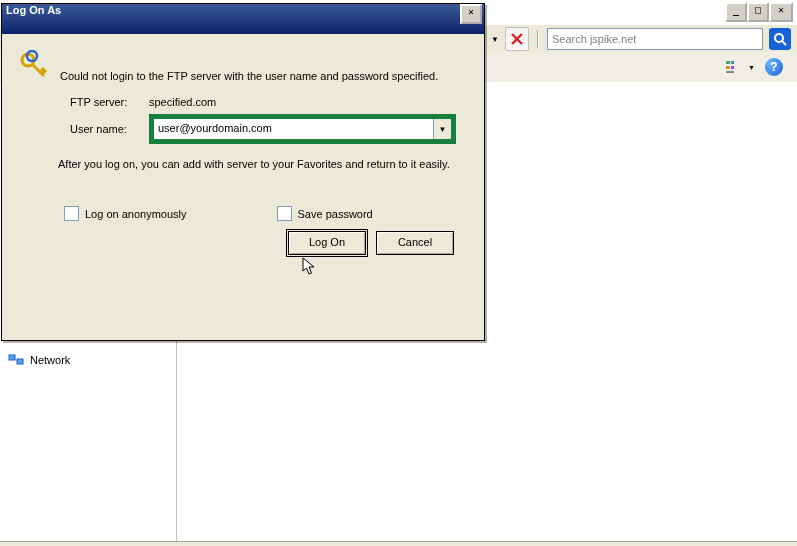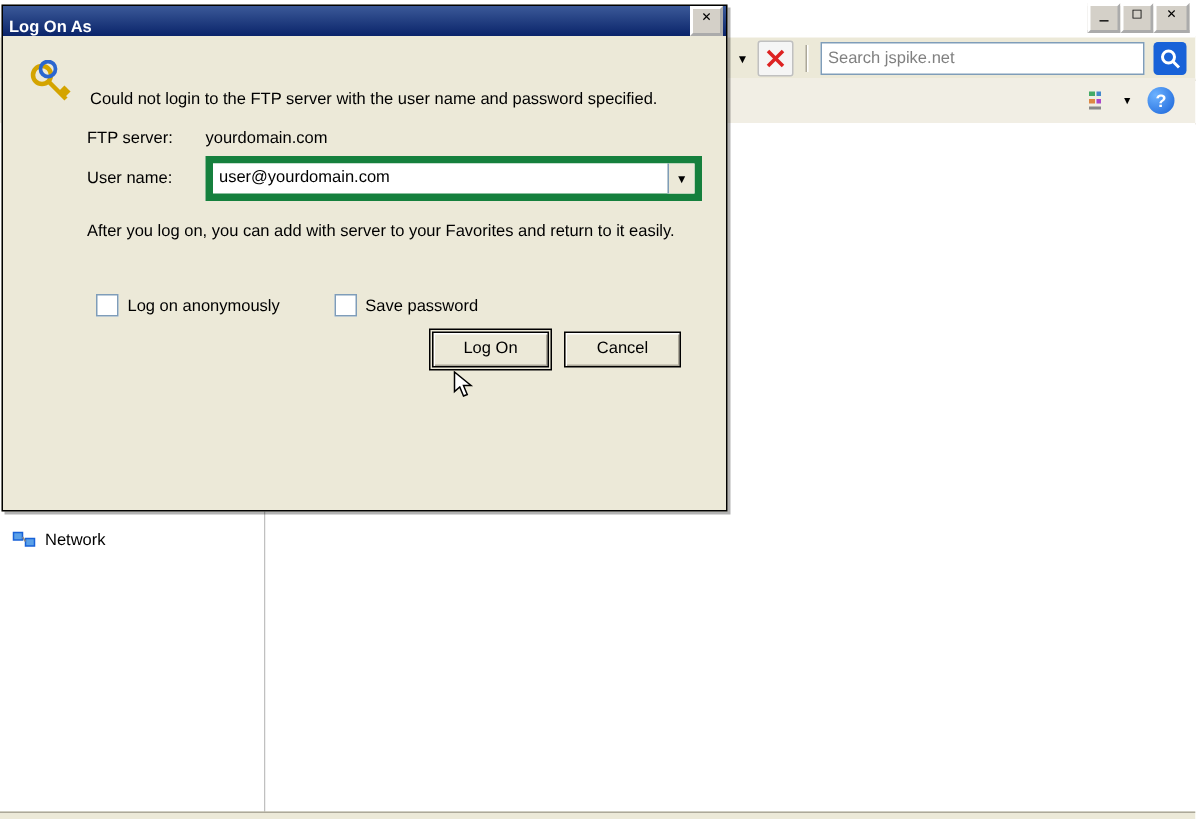--- a/index.html
+++ b/index.html
@@ -24,38 +24,38 @@
 .view-btn .dd{font-size:7px;color:#000}
 .help-circle{width:18px;height:18px;border-radius:50%;background:radial-gradient(circle at 30% 30%,#6cb2ff,#1862d8);color:#fff;text-align:center;line-height:18px;font-weight:bold;font-size:12px}
 
 .panes{position:absolute;top:82px;left:0;right:0;bottom:0;display:flex}
 .sidebar{width:160px;border-right:1px solid #c0c0c0;background:#fff;padding:6px 8px}
 .side-item{display:flex;align-items:center;gap:6px;padding:4px 0}
 .net-icon{width:16px;height:16px}
 .content{flex:1;background:#fff}
 
 .dialog{position:absolute;left:1px;top:3px;width:482px;height:336px;background:#ece9d8;border:1px solid #000;box-shadow:2px 2px 0 rgba(0,0,0,0.3);z-index:10}
-.titlebar{height:20px;background:linear-gradient(#3b5998,#0a246a);color:#fff;display:flex;align-items:flex-end;padding:0 2px 0 4px;font-weight:bold}
+.titlebar{height:30px;background:linear-gradient(#3b5998,#0a246a);color:#fff;display:flex;align-items:flex-start;padding:0 2px 0 4px;font-weight:bold}
 .titlebar .spacer{flex:1}
 .title-x{width:18px;height:16px;background:#d4d0c8;border:2px outset #fff;color:#000;text-align:center;line-height:12px;font-family:'Lucida Console',monospace;font-weight:bold;font-size:10px}
 .dlg-body{position:relative;padding:10px 16px 10px 16px}
 .msg-row{display:flex;align-items:flex-end;gap:10px;margin:6px 0 14px 0}
 .keys-icon{width:32px;height:32px;flex:none}
 .form{margin-left:40px}
-.form-row{display:flex;align-items:center;margin:6px 0}
+.form-row{display:flex;align-items:center;margin:6px 12px}
 .form-row .lbl{width:79px}
 .static{color:#000}
 .combo{flex:1;display:flex;border:5px solid #15803d;background:#fff;height:20px}
 .combo input{flex:1;border:0;outline:0;padding:0 4px;font:inherit;height:18px}
 .combo .cbtn{width:17px;background:#ece9d8;border-left:1px solid #7f9db9;display:flex;align-items:center;justify-content:center;font-size:8px}
 .textbox{flex:1;border:1px solid #7f9db9;background:#fff;height:20px;padding:0 4px;font:inherit;letter-spacing:2px}
 .hint{margin:14px 0 10px 40px}
 .warn-row{display:flex;gap:8px;margin:0 0 0 20px}
 .warn-icon{width:20px;height:20px;flex:none}
-.checks{display:flex;gap:36px;margin:36px 0 0 46px}
+.checks{display:flex;gap:90px;margin:36px 0 0 46px}
 .chk{display:flex;align-items:center;gap:6px}
 .chk .box{width:13px;height:13px;border:1px solid #7f9db9;background:#fff}
 .btnrow{display:flex;gap:10px;justify-content:flex-end;margin:10px 14px 0 0}
 .btnrow .btn{width:76px;height:22px;border:1px solid #000;background:#ece9d8;box-shadow:inset 1px 1px #fff,inset -1px -1px #aca899;text-align:center;line-height:20px}
 .btnrow .btn.default{outline:1px solid #000;outline-offset:1px}
 .cursor{position:absolute;left:300px;top:223px;width:16px;height:20px;z-index:50;pointer-events:none}
 
 .bottomline{position:absolute;left:0;right:0;bottom:0;height:4px;border-top:1px solid #aca899;background:#ece9d8}
 </style>
 </head>
@@ -135,21 +135,21 @@
           <circle cx="10" cy="10" r="6" fill="none" stroke="#d4a400" stroke-width="3"></circle>
           <path d="M14 14 L26 26 M22 22 L26 18 M24 24 L28 20" stroke="#d4a400" stroke-width="3" fill="none"></path>
           <circle cx="14" cy="6" r="5" fill="none" stroke="#2a66d0" stroke-width="2.5"></circle>
         </svg>
         <span>Could not login to the FTP server with the user name and password specified.</span>
       </div>
 
       <div class="form">
         <div class="form-row">
           <span class="lbl">FTP server:</span>
-          <span class="static">yourdomain.com</span>
+          <span class="static">specified.com</span>
         </div>
         <div class="form-row">
           <span class="lbl">User name:</span>
           <div class="combo">
             <input value="user@yourdomain.com" style="">
             <div class="cbtn">▼</div>
           </div>
         </div>
       </div>
 

